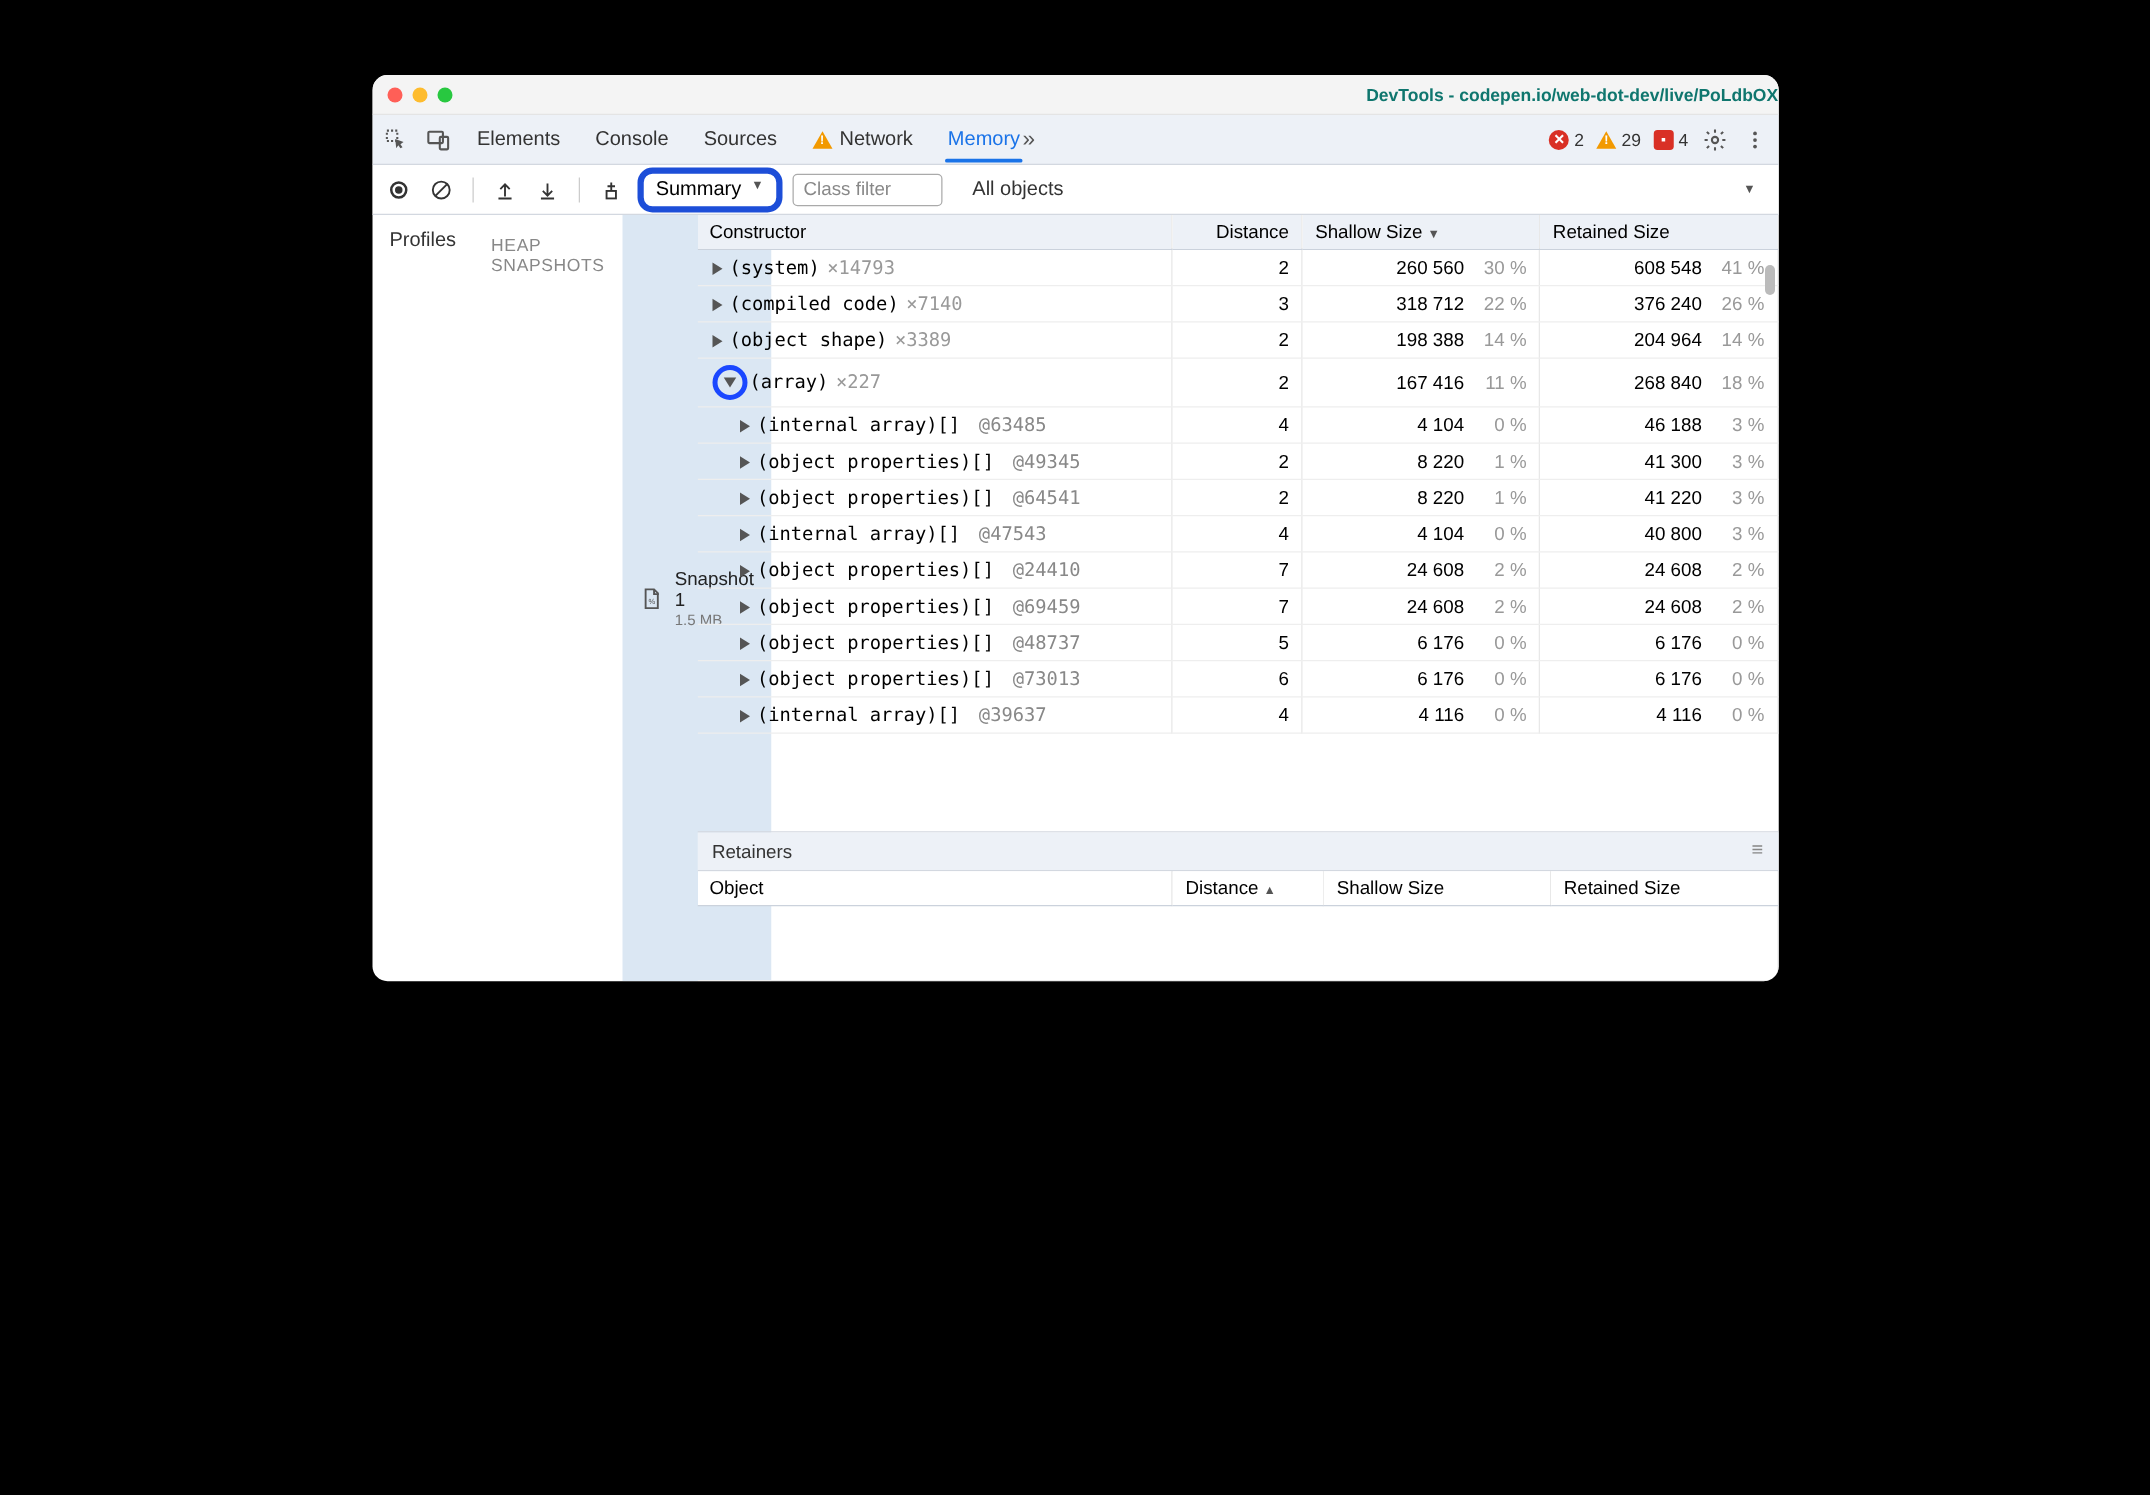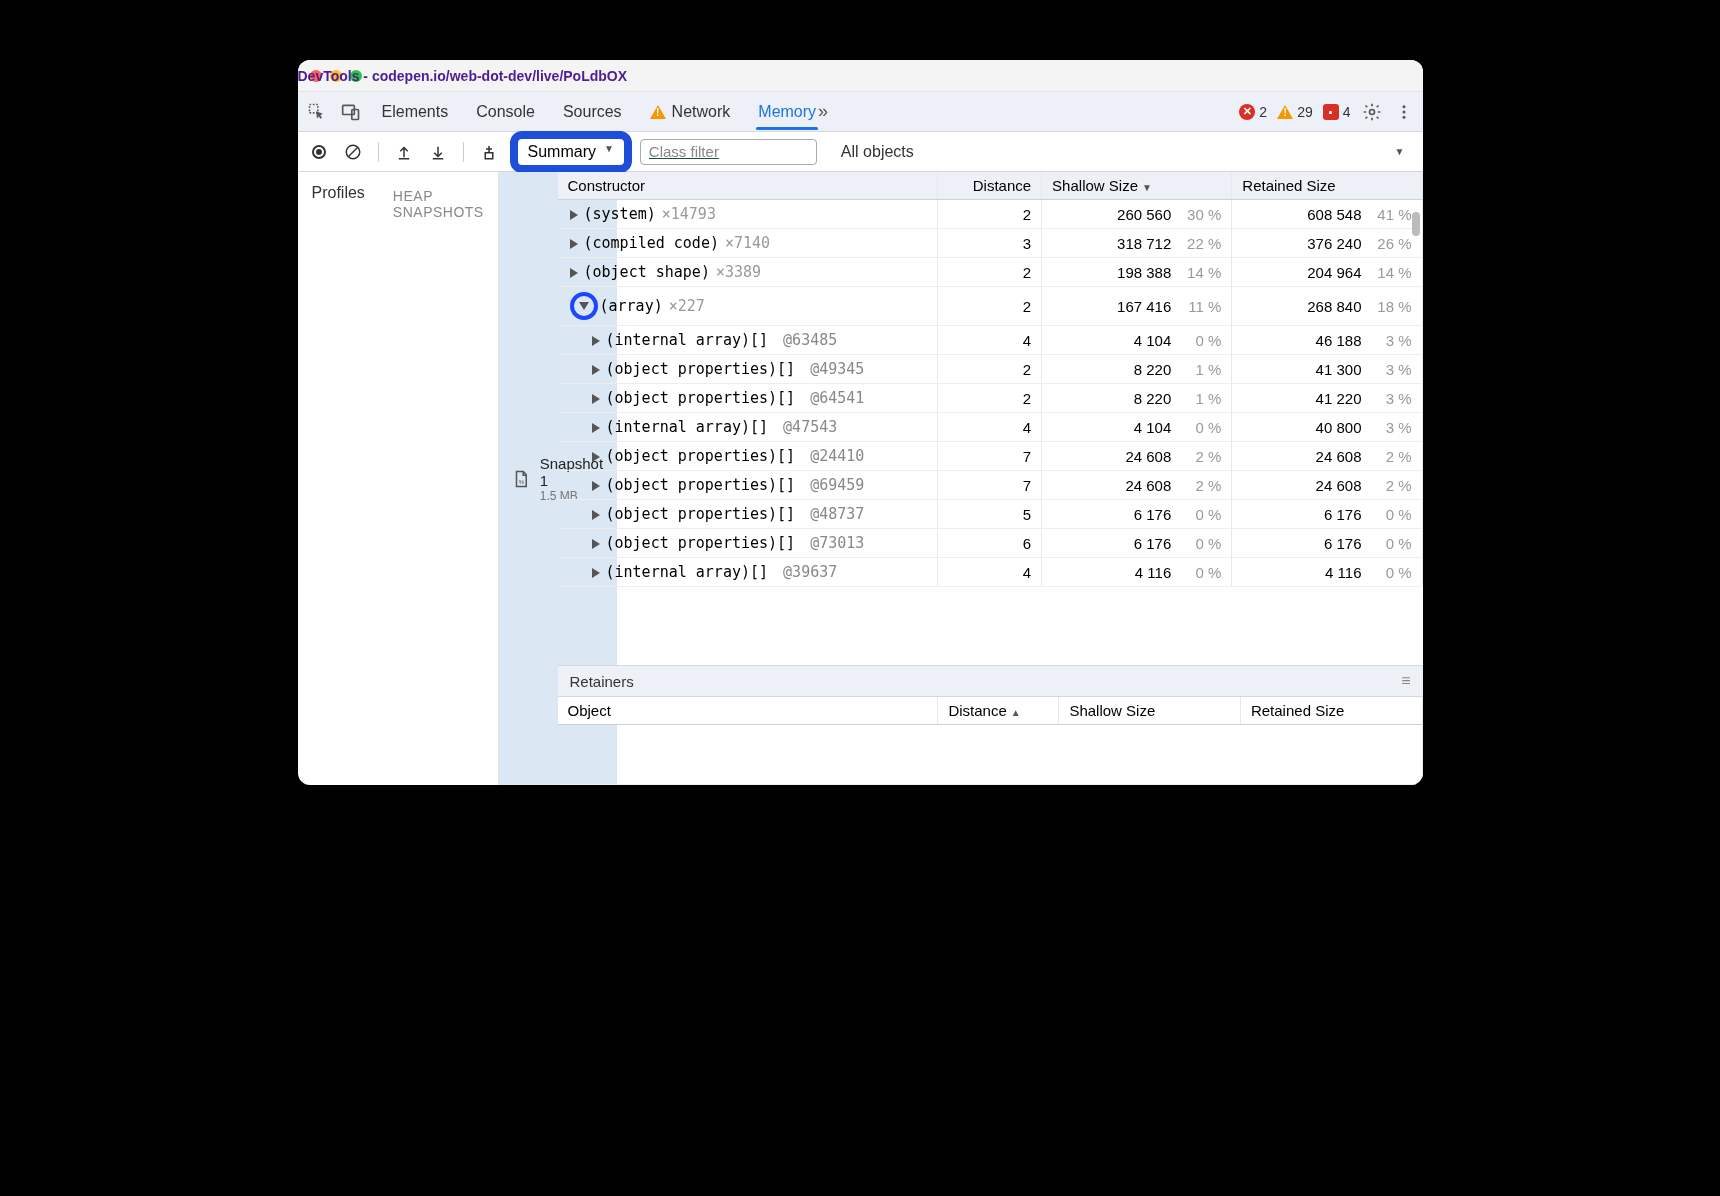--- a/index.html
+++ b/index.html
@@ -32,21 +32,21 @@
       align-items: center;
       padding: 0 12px;
       position: relative;
       border-bottom: 1px solid #e4e4e4;
     }
     .traffic-lights { display: flex; gap: 8px; }
     .tl { width: 12px; height: 12px; border-radius: 50%; }
     .tl.red { background: #ff5f57; }
     .tl.yellow { background: #febc2e; }
     .tl.green { background: #28c840; }
-    .win-title { position: absolute; left: 0; right: 0; text-align: left; font-size: 14px; font-weight: 600; color: #4c1d95; }
+    .win-title { position: absolute; left: 0; right: 0; text-align: right; font-size: 14px; font-weight: 600; color: #0f766e; }
 
     
     .tabstrip {
       display: flex;
       align-items: center;
       height: 40px;
       padding: 0 8px;
       background: #edf1f7;
       border-bottom: 1px solid #d3d8e0;
     }
@@ -73,28 +73,28 @@
       height: 40px;
       padding: 0 8px;
       gap: 8px;
       border-bottom: 1px solid #d3d8e0;
       background: #fff;
     }
     .tb-btn { width: 26px; height: 26px; display: flex; align-items: center; justify-content: center; color: #333; cursor: pointer; }
     .tb-divider { width: 1px; height: 20px; background: #ccc; margin: 0 4px; }
     .dropdown {
       display: flex; align-items: flex-start; gap: 8px;
-      padding: 4px 10px; border: 8px solid #1d4ed8; border-radius: 12px;
+      padding: 4px 10px; border: 5px solid #1d4ed8; border-radius: 12px;
       font-size: 16px; cursor: pointer;
     }
     .dropdown .dd-arrow { font-size: 10px; color: #555; }
     .filter-input {
-      height: 26px; width: 177px; padding: 0 8px;
+      height: 26px; width: 120px; padding: 0 8px;
       border: 1px solid #aaa; border-radius: 4px;
-      font-size: 15px; color: #14532d; outline: none; text-decoration: underline;
+      font-size: 15px; color: #14532d; outline: none;
     }
     .filter-input::placeholder { color: #888; }
     .all-objects { margin-left: 16px; font-size: 16px; color: #333; cursor: pointer; }
     .toolbar-spacer { flex: 1; }
 
     
     .main { flex: 1; display: flex; overflow: hidden; }
     .sidebar { width: 260px; border-right: 1px solid #d3d8e0; display: flex; flex-direction: row; }
     .sb-section { padding: 12px 14px 4px; font-size: 16px; color: #333; }
     .sb-heading { padding: 16px 14px 8px; font-size: 14px; color: #888; letter-spacing: 0.5px; }

